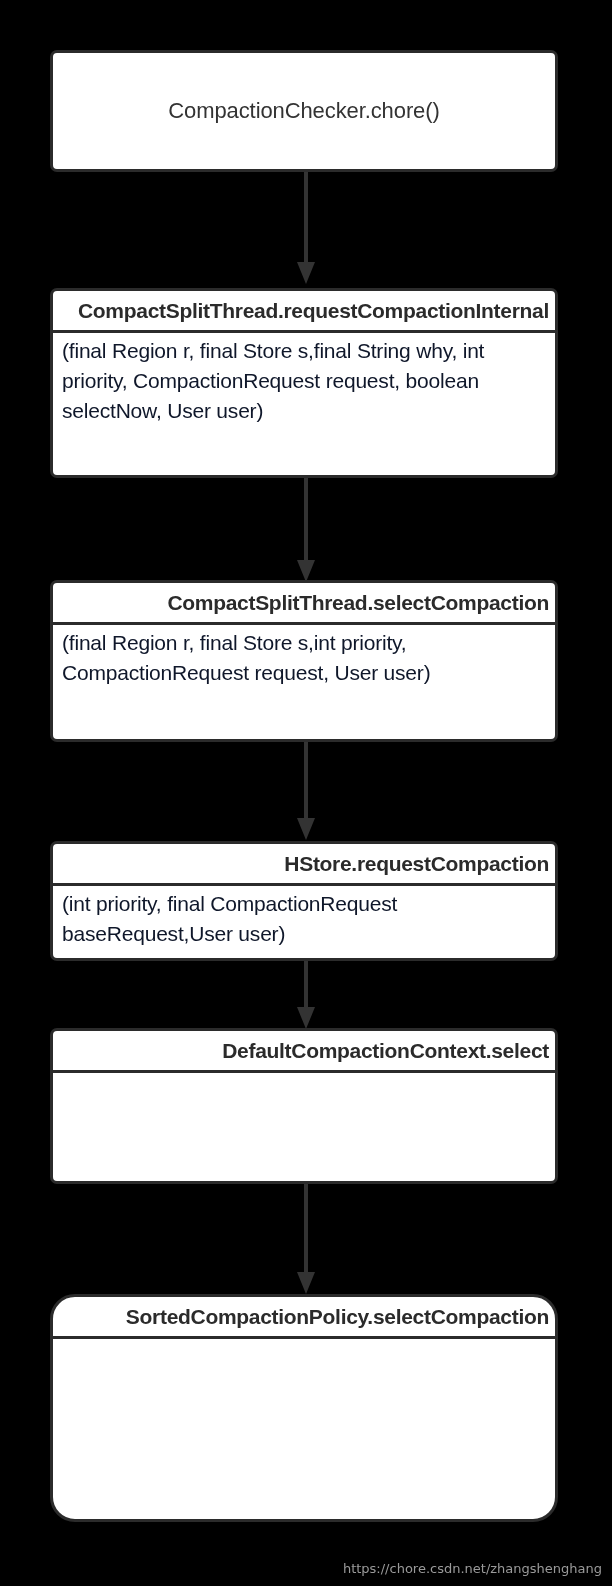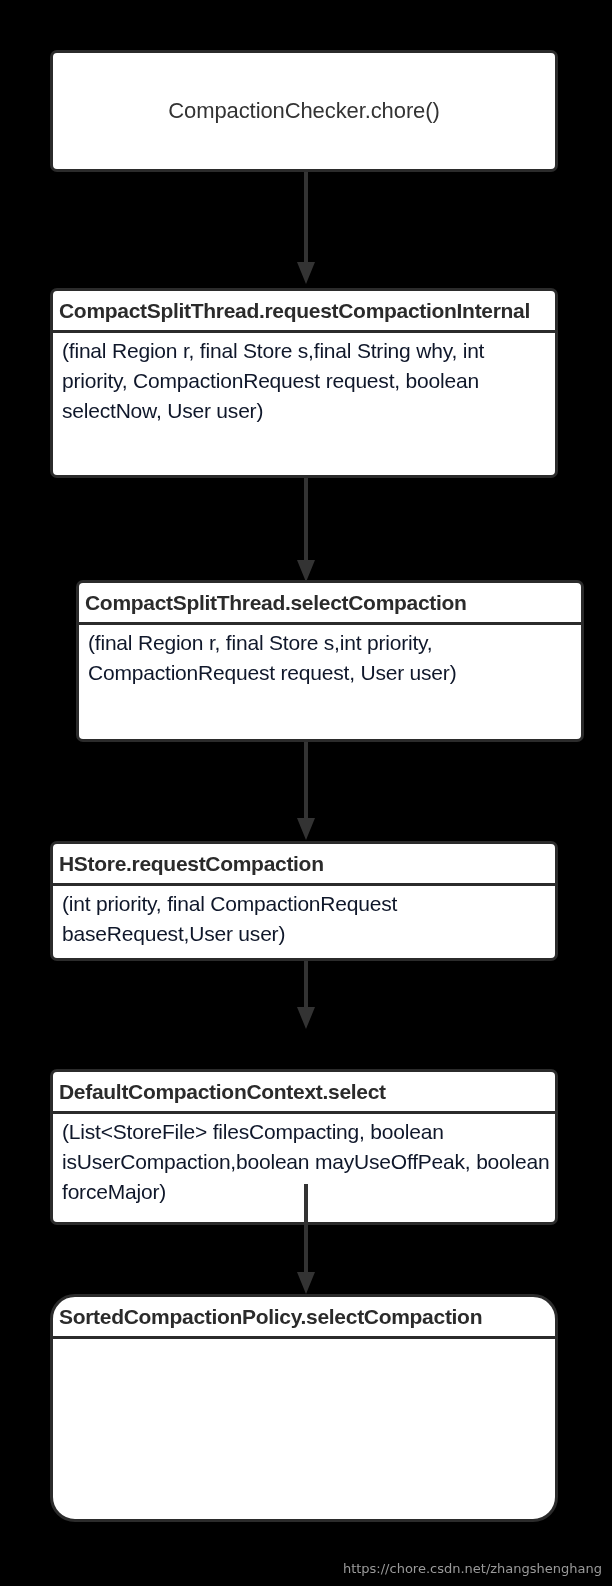--- a/index.html
+++ b/index.html
@@ -49,21 +49,21 @@
     text-align: center;
     line-height: 1.25;
     letter-spacing: -0.1px;
   }
 
   
   .node-title {
     font-size: 21px;
     font-weight: 700;
     color: #2b2b2b;
-    text-align: left;
+    text-align: right;
     line-height: 1.38;
     padding: 6px 6px 4px 6px;
     letter-spacing: -0.3px;
     border-bottom: 3px solid #2b2b2b;
     box-sizing: border-box;
   }
   .node-body {
     font-size: 21px;
     font-weight: 400;
     color: #0f172a;
@@ -127,43 +127,42 @@
   <div class="node" style="top:288px; height:184px;">
     <div class="node-title">CompactSplitThread.requestCompactionInternal</div>
     <div class="node-body">(final Region r, final Store s,final String why, int priority, CompactionRequest request, boolean selectNow, User user)</div>
   </div>
 
   <div class="arrow" style="top:478px; height:104px;">
     <div class="shaft" style="height:82px;"></div>
     <div class="head" style="top:82px;"></div>
   </div>
 
-  <div class="node" style="top:580px; height:156px;margin-left:26px;">
+  <div class="node" style="top:580px; height:156px;">
     <div class="node-title">CompactSplitThread.selectCompaction</div>
     <div class="node-body">(final Region r, final Store s,int priority, CompactionRequest request, User user)</div>
   </div>
 
   <div class="arrow" style="top:742px; height:98px;">
     <div class="shaft" style="height:76px;"></div>
     <div class="head" style="top:76px;"></div>
   </div>
 
   <div class="node" style="top:841px; height:114px;">
     <div class="node-title">HStore.requestCompaction</div>
     <div class="node-body">(int priority, final CompactionRequest baseRequest,User user)</div>
   </div>
 
   <div class="arrow" style="top:961px; height:68px;">
     <div class="shaft" style="height:46px;"></div>
     <div class="head" style="top:46px;"></div>
   </div>
 
-  <div class="node" style="top:1028px; height:150px;margin-top:41px;">
+  <div class="node" style="top:1028px; height:150px;">
     <div class="node-title">DefaultCompactionContext.select</div>
-    <div class="node-body">(List&lt;StoreFile&gt; filesCompacting, boolean isUserCompaction,boolean mayUseOffPeak, boolean forceMajor)</div>
   </div>
 
   <div class="arrow" style="top:1184px; height:110px;">
     <div class="shaft" style="height:88px;"></div>
     <div class="head" style="top:88px;"></div>
   </div>
 
   <div class="node" style="top:1294px; height:222px;border-radius:25px;">
     <div class="node-title">SortedCompactionPolicy.selectCompaction</div>
   </div>

